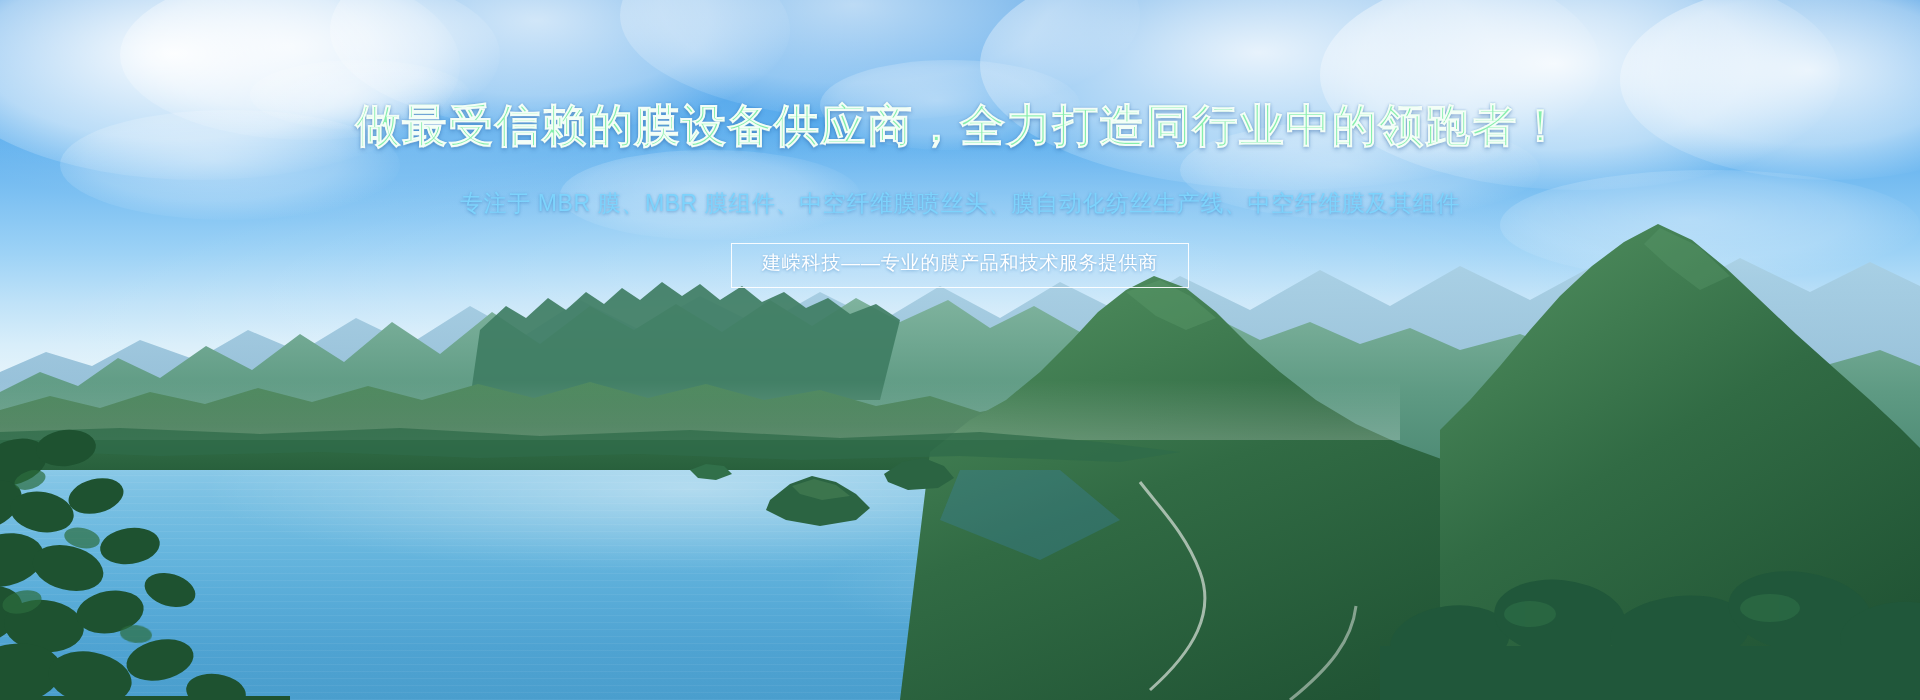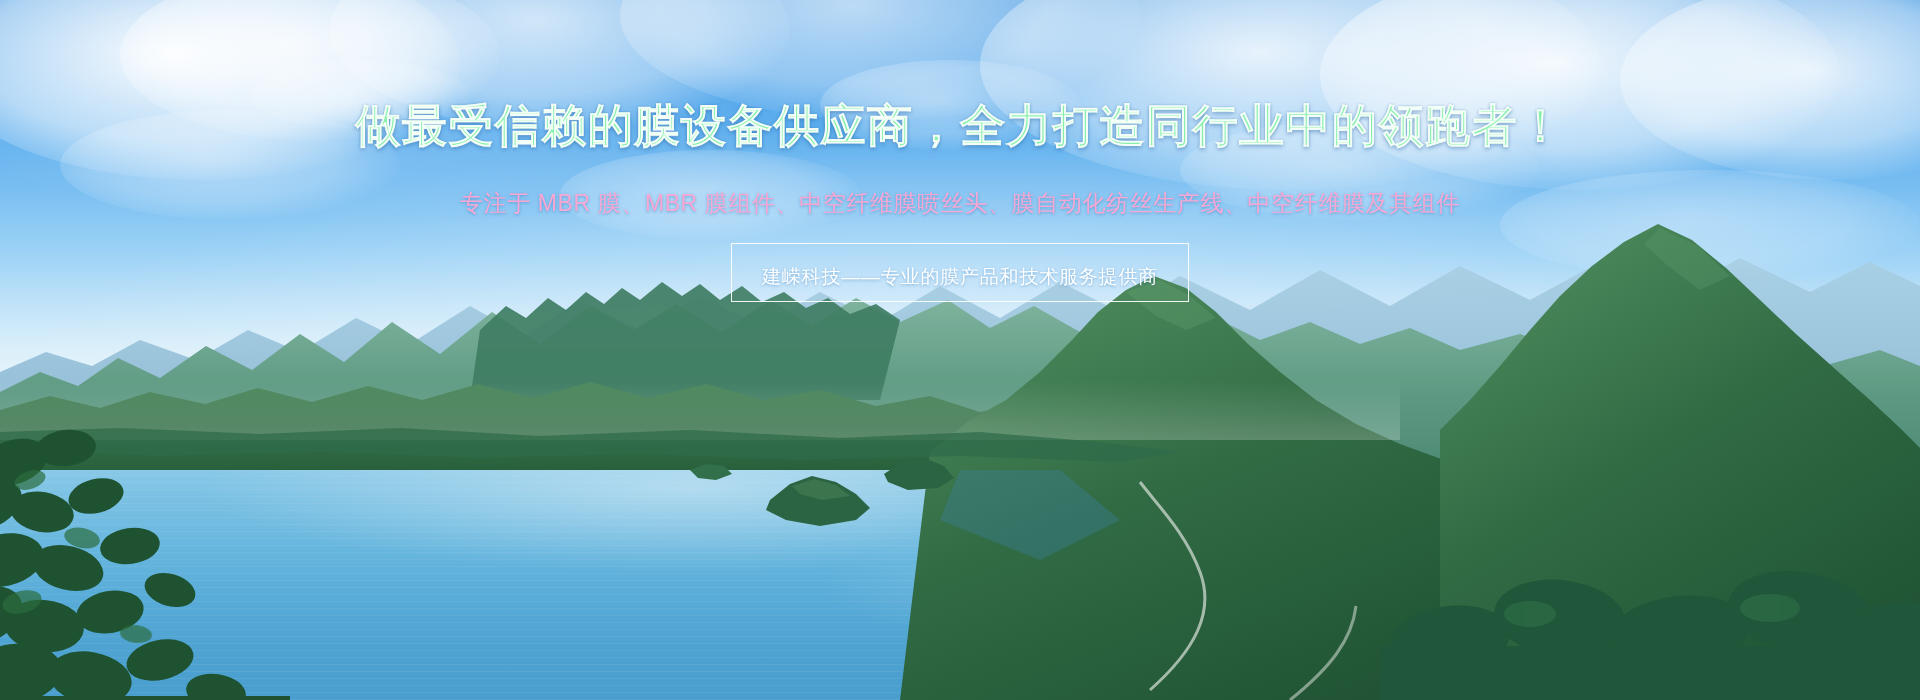--- a/index.html
+++ b/index.html
@@ -131,33 +131,33 @@
   }
   .subline {
     position: absolute;
     left: 0; top: 186px;
     width: 1920px;
     text-align: center;
     font-size: 23px;
     line-height: 34px;
     font-weight: 400;
     letter-spacing: 0.6px;
-    color: #f9a8d4;
+    color: #7dd3fc;
     white-space: nowrap;
     text-shadow: 0 1px 3px rgba(40,110,180,0.50);
   }
   .tagline-wrap {
     position: absolute;
     left: 0; top: 243px;
     width: 1920px;
     text-align: center;
   }
   .tagline-box {
     display: inline-block;
-    padding: 20px 30px 11px 30px;
+    padding: 6px 30px 11px 30px;
     border: 1px solid rgba(255,255,255,0.92);
     color: #ffffff;
     font-size: 19px;
     line-height: 26px;
     letter-spacing: 0.8px;
     white-space: nowrap;
     text-shadow: 0 1px 3px rgba(40,110,180,0.45);
     background: rgba(255,255,255,0.02);
   }
 </style>

